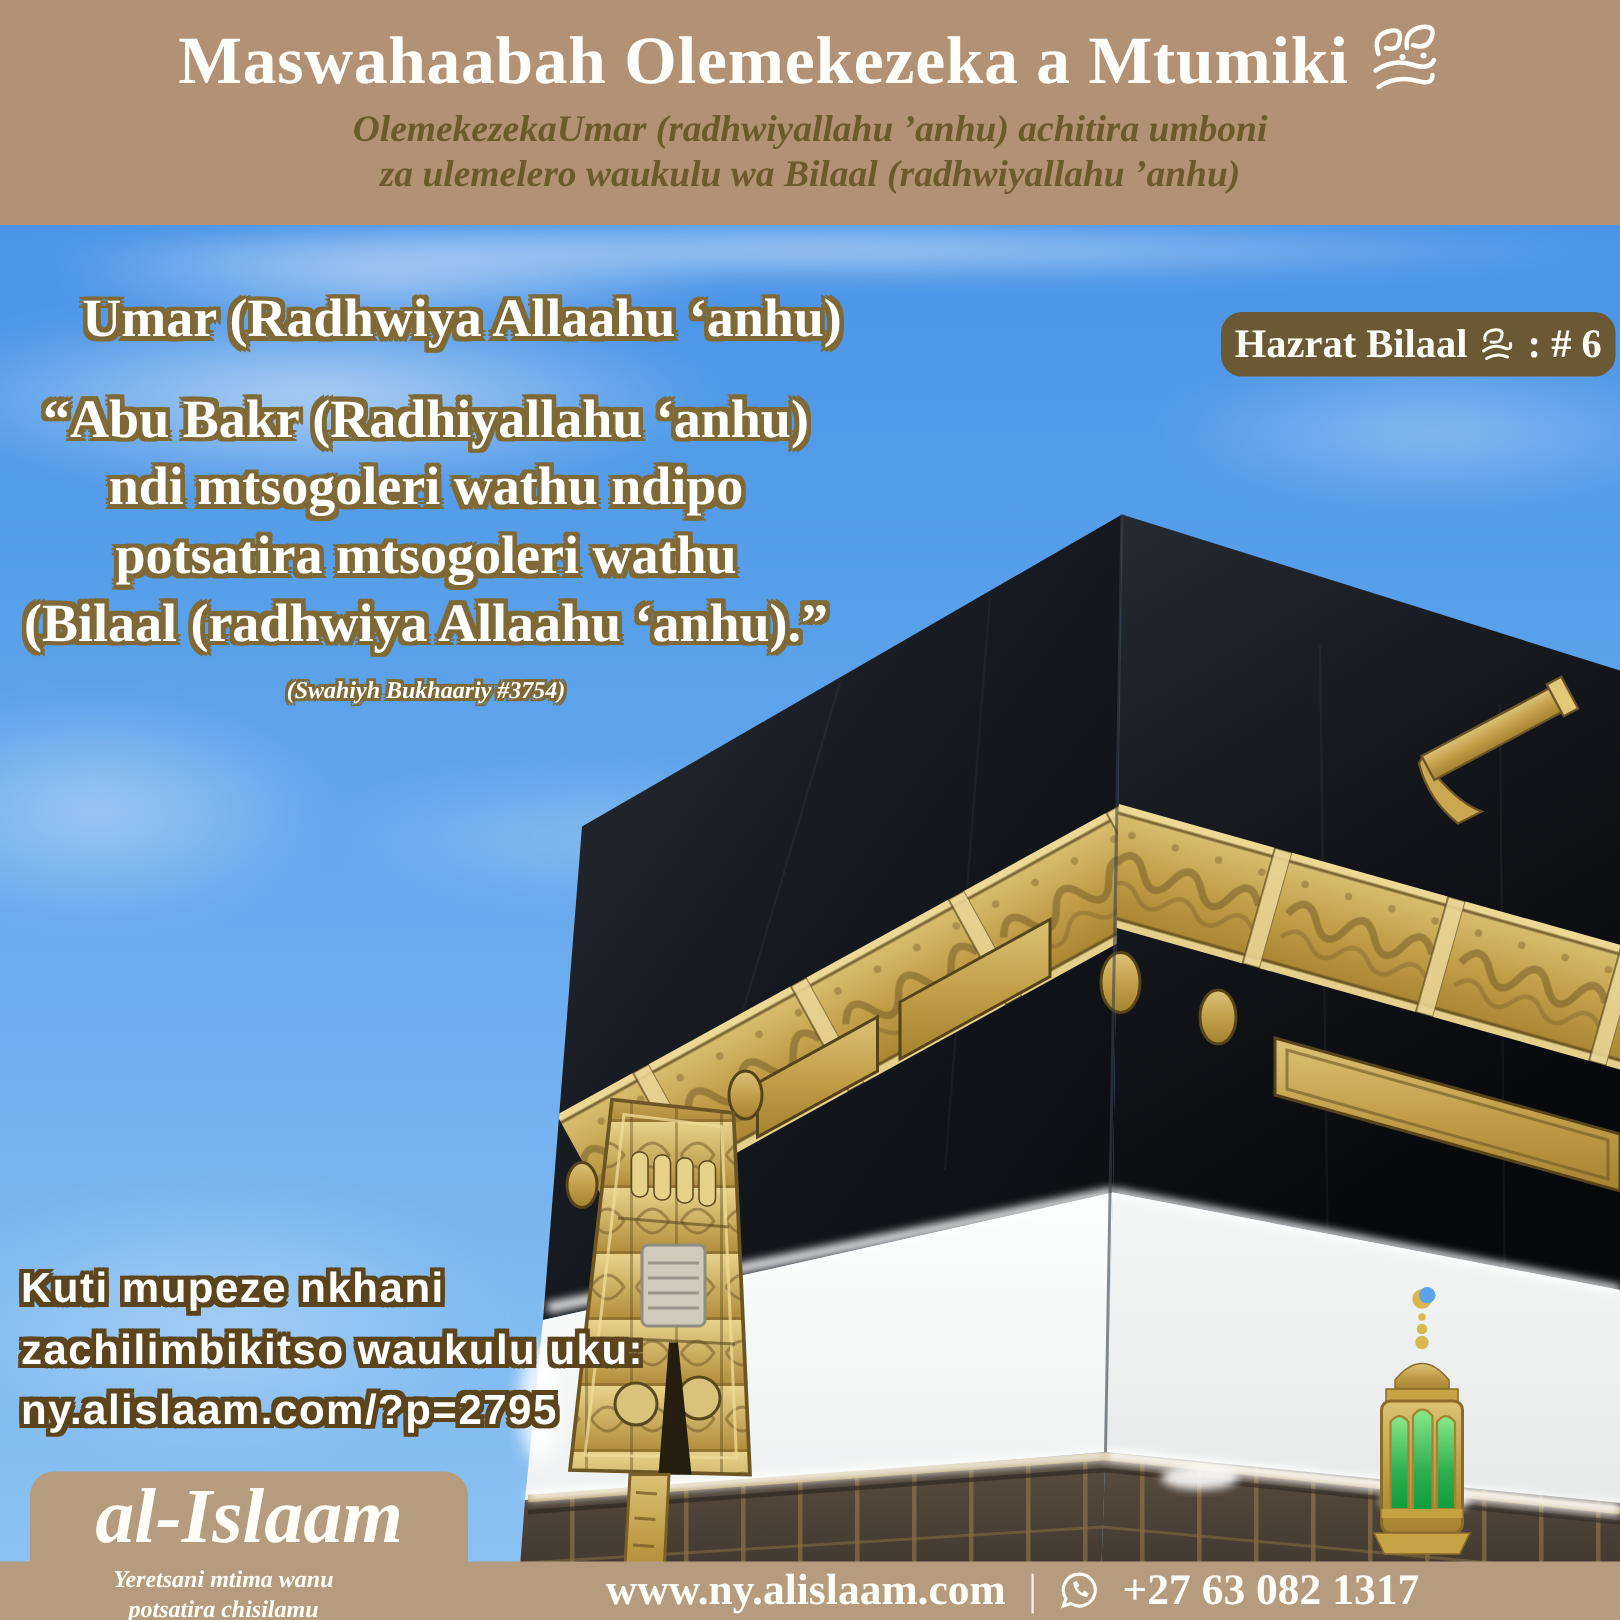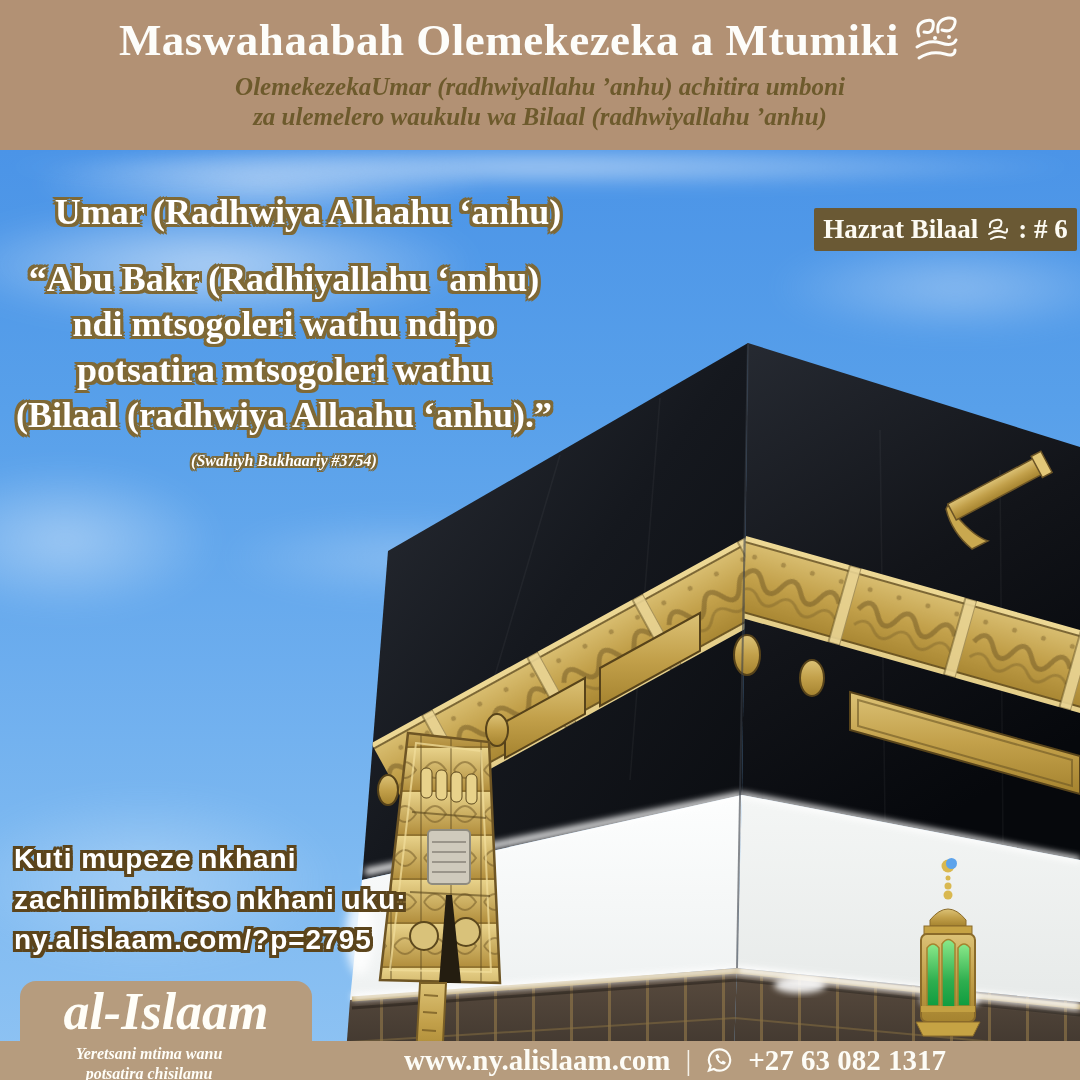--- a/index.html
+++ b/index.html
@@ -20,21 +20,21 @@
 
   .kaaba-svg{position:absolute;left:0;top:0;width:1080px;height:1080px;}
 
   
   .header{position:absolute;left:0;top:0;width:1080px;height:150px;background:#b29174;text-align:center;}
   .title-row{display:flex;justify-content:center;gap:12px;margin-top:14px;}
   .title{font-size:45px;font-weight:bold;color:#fdfdfa;letter-spacing:.5px;}
   .subtitle{margin-top:4px;font-size:25px;line-height:1.2;font-style:italic;font-weight:bold;color:#6d5a2c;}
 
   
-  .badge{position:absolute;left:814px;top:208px;width:263px;height:43px;background:#6a5934;border-radius:2px;
+  .badge{position:absolute;left:814px;top:208px;width:263px;height:43px;background:#6a5934;border-radius:14px;
          display:flex;align-items:center;justify-content:center;gap:8px;
          color:#fdfbf3;font-weight:bold;font-size:27px;}
 
   
   .quote-block{position:absolute;left:0;top:190px;width:568px;text-align:center;color:#fff;font-weight:bold;}
   .ol3{text-shadow:-3px -3px 0 #7f6936,3px -3px 0 #7f6936,-3px 3px 0 #7f6936,3px 3px 0 #7f6936,
         -3px 0 0 #7f6936,3px 0 0 #7f6936,0 -3px 0 #7f6936,0 3px 0 #7f6936,
         -2px -2px 0 #7f6936,2px 2px 0 #7f6936,2px -2px 0 #7f6936,-2px 2px 0 #7f6936;}
   .ol2{text-shadow:-2px -2px 0 #7f6936,2px -2px 0 #7f6936,-2px 2px 0 #7f6936,2px 2px 0 #7f6936,
         -2px 0 0 #7f6936,2px 0 0 #7f6936,0 -2px 0 #7f6936,0 2px 0 #7f6936;}
@@ -280,21 +280,21 @@
       <div>“Abu Bakr (Radhiyallahu ‘anhu)</div>
       <div>ndi mtsogoleri wathu ndipo</div>
       <div>potsatira mtsogoleri wathu</div>
       <div>(Bilaal (radhwiya Allaahu ‘anhu).”</div>
     </div>
     <div class="quote-cite ol2">(Swahiyh Bukhaariy #3754)</div>
   </div>
 
   <div class="promo">
     <div>Kuti mupeze nkhani</div>
-    <div>zachilimbikitso nkhani uku:</div>
+    <div>zachilimbikitso waukulu uku:</div>
     <div>ny.alislaam.com/?p=2795</div>
   </div>
 
   <div class="footer-bar"></div>
 
   <div class="logo-box">
     <span class="logo-text">al-Islaam</span>
   </div>
   <div class="tagline">
     <div>Yeretsani mtima  wanu</div>

